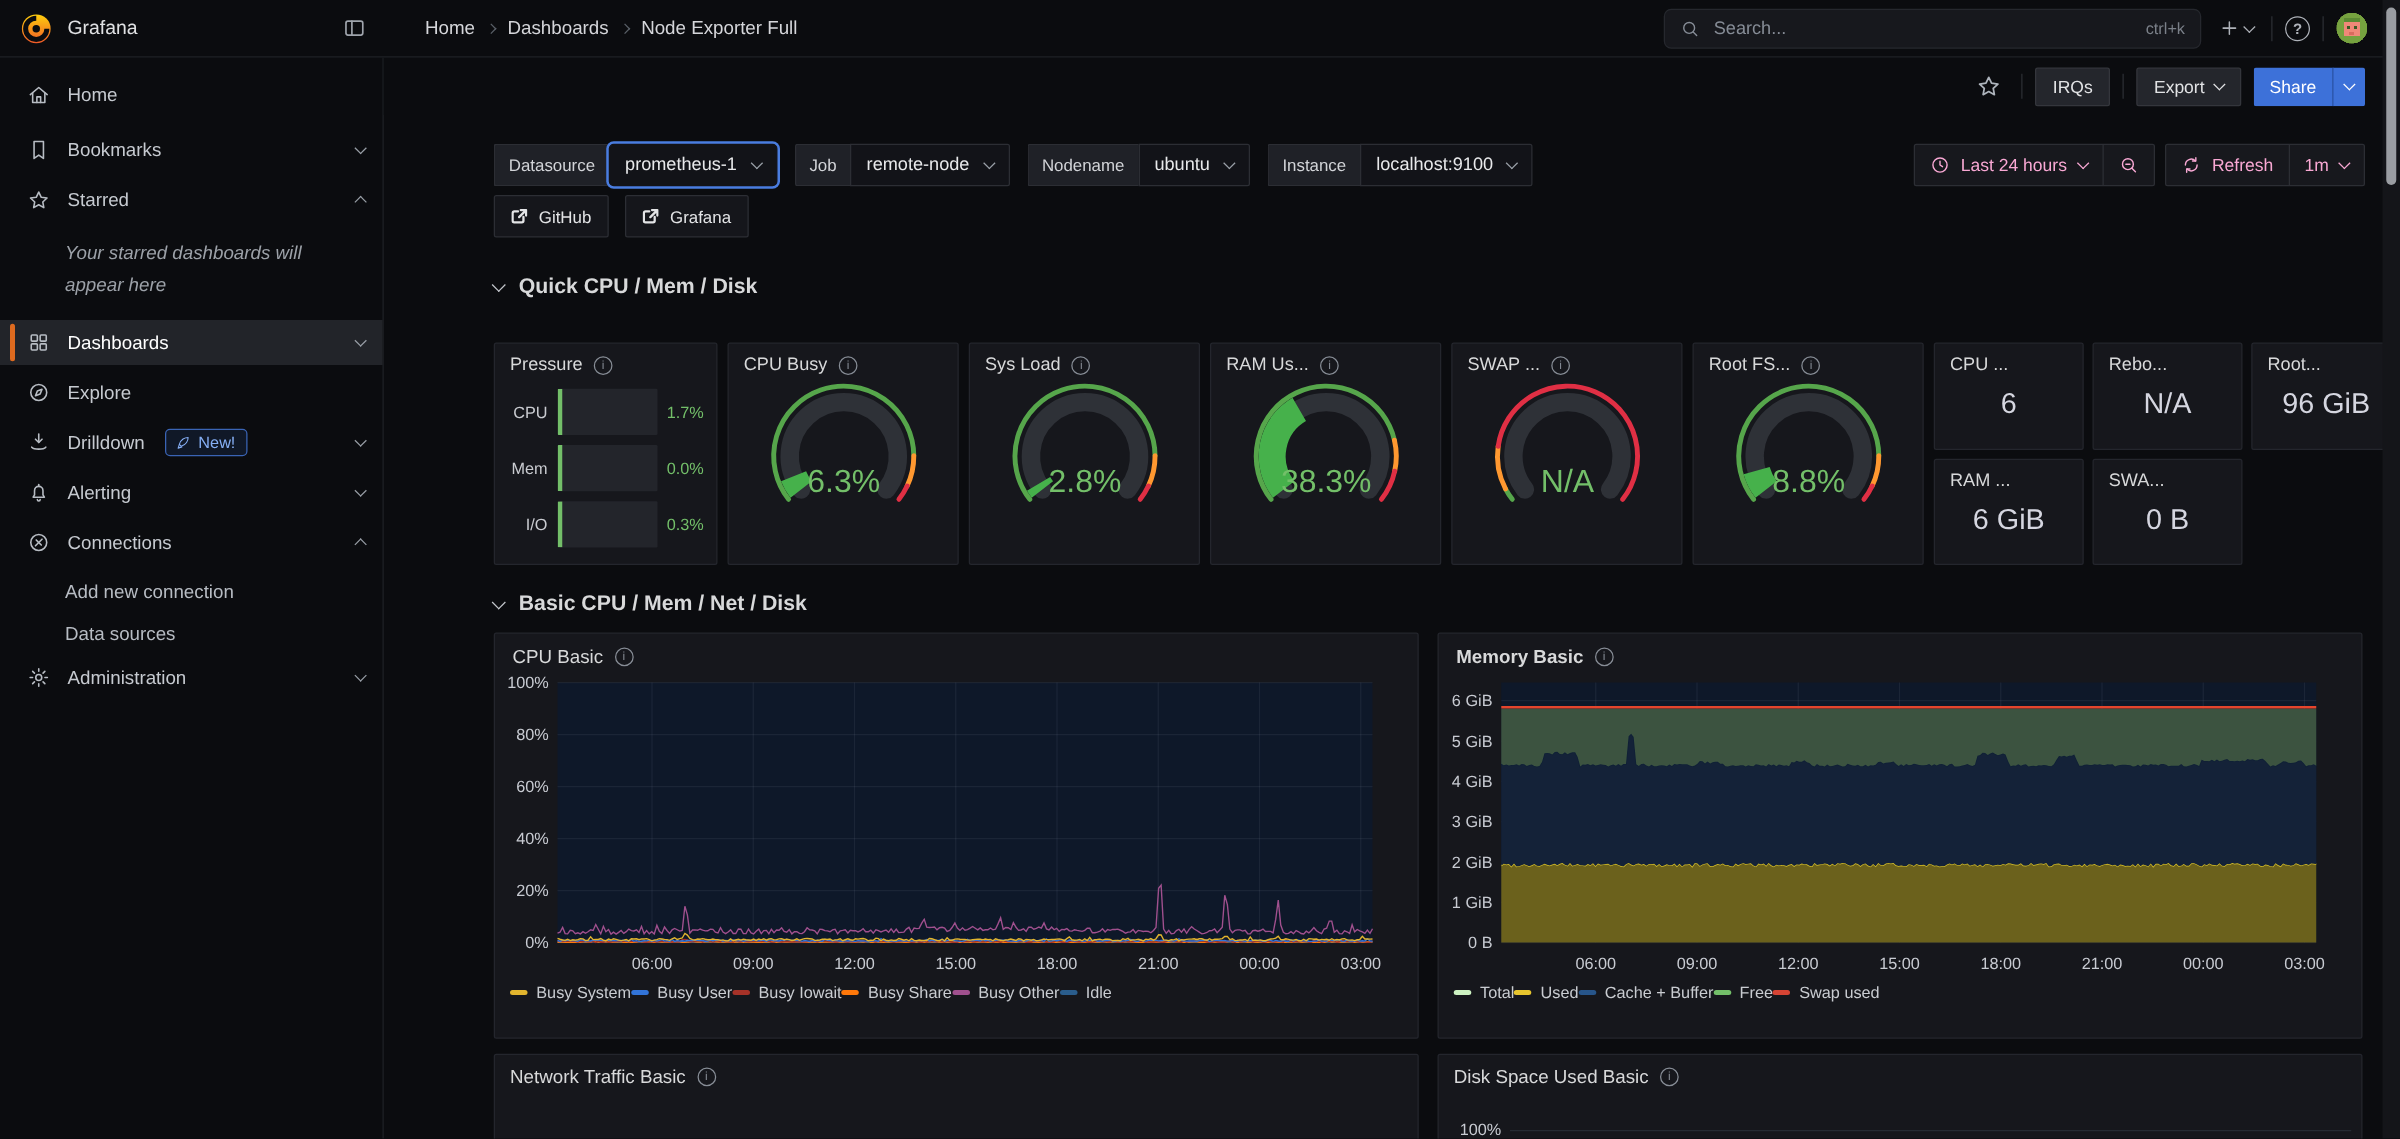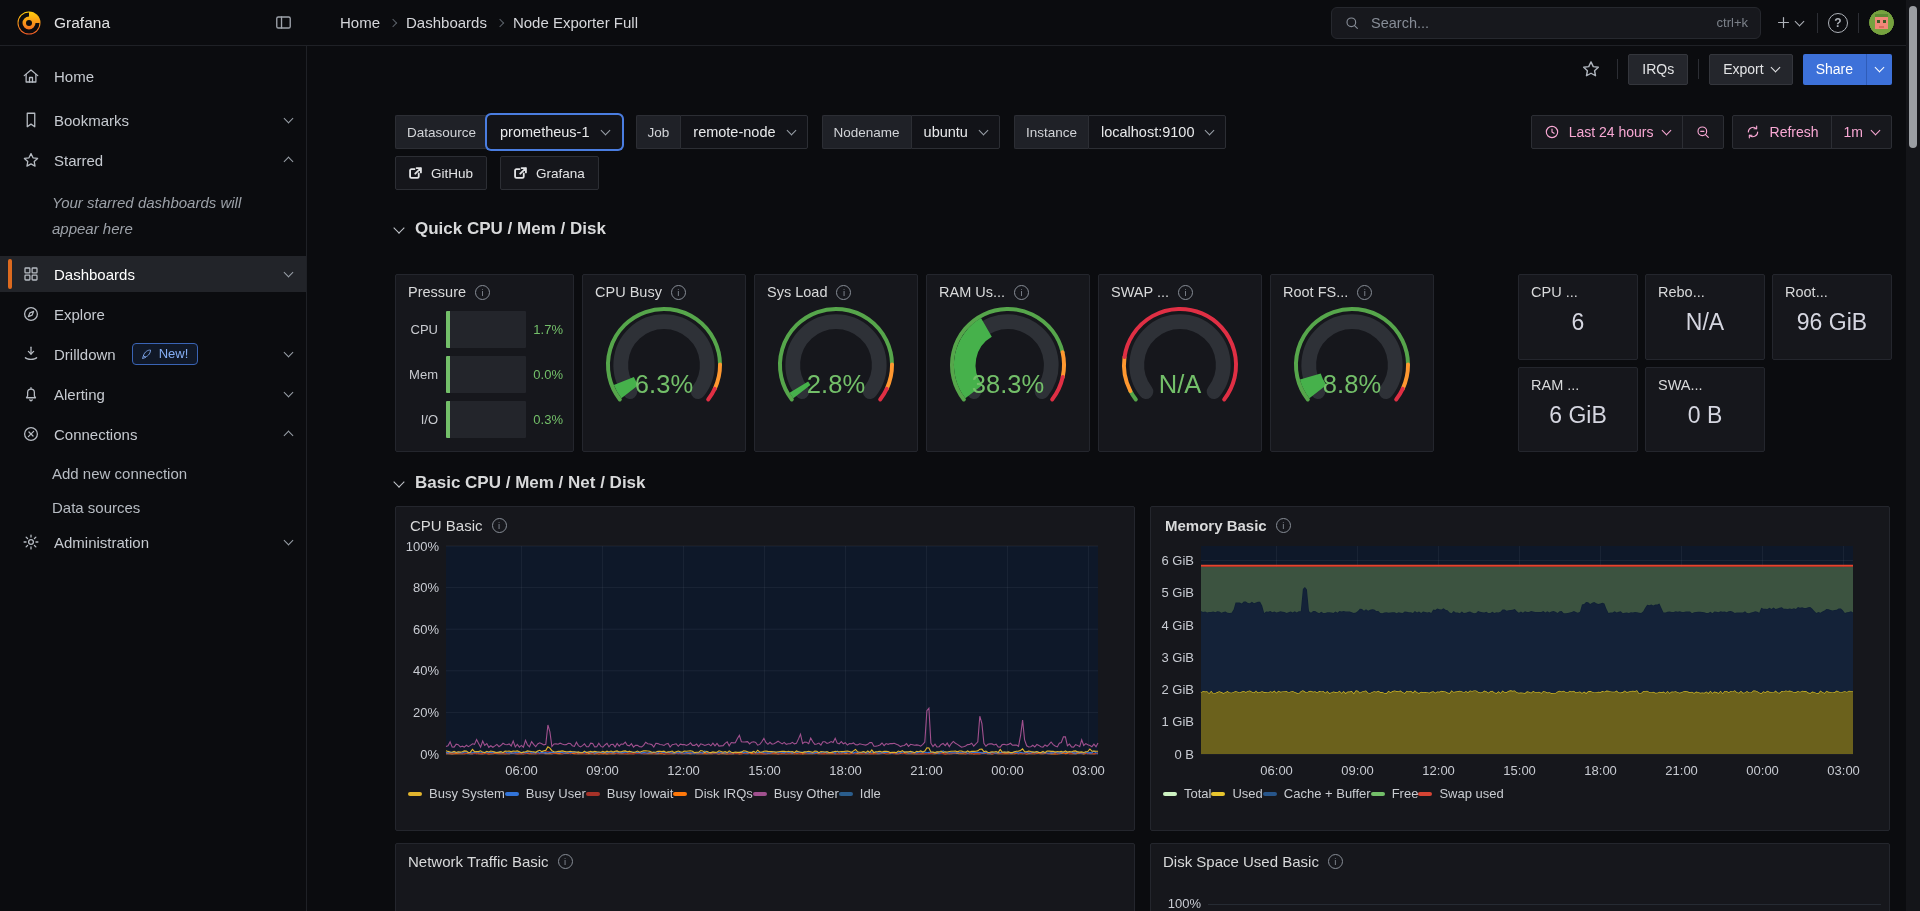--- a/index.html
+++ b/index.html
@@ -59,21 +59,21 @@
   .linkbtn{display:inline-flex;align-items:center;gap:9px;height:34px;padding:0 13px;border:1px solid #2c2e34;border-radius:2px;color:#e3e4e6;font-size:13.5px;font-weight:500;background:#15161b;}
   .section{margin-top:22px;height:34px;display:flex;align-items:center;gap:12px;color:#d8d9da;font-size:17px;font-weight:700;}
   .section .chev{color:#c3c6cb;width:8px;height:8px;}
   .section.basic{margin-top:14px;}
   
   .panel{background:#16171c;border:1px solid #24262d;border-radius:2px;}
   .phead{display:flex;align-items:center;gap:9px;padding:9px 12px 4px;}
   .ptitle{font-size:14.5px;font-weight:500;color:#d8d9da;white-space:nowrap;overflow:hidden;}
   .info-icon{width:15px;height:15px;border:1.3px solid #878d96;border-radius:50%;color:#878d96;font-size:9.5px;display:flex;align-items:center;justify-content:center;flex:none;font-style:normal;}
   .panels-row{margin-top:28px;display:flex;gap:8px;height:178px;}
-  .gauge-panel{width:164px;flex:none;display:flex;flex-direction:column;}
+  .gauge-panel{width:185px;flex:none;display:flex;flex-direction:column;}
   .gauge-box{display:flex;justify-content:center;margin-top:0px;}
   
   .pressure-panel{width:179px;flex:none;}
   .prows{padding:7px 10px 0 4px;}
   .prow{display:flex;align-items:center;margin-bottom:8px;}
   .prow .plabel{width:38px;text-align:right;font-size:13px;color:#c9cbd0;margin-right:8px;flex:none;}
   .pbar{width:80px;height:37px;background:#23252b;border-left:4px solid #73bf69;border-radius:1px;flex:none;}
   .pval{margin-left:auto;font-size:13px;color:#73bf69;}
   
   .stats-grid{margin-left:auto;width:374px;display:grid;grid-template-columns:repeat(3,1fr);grid-template-rows:1fr 1fr;gap:7px;flex:none;}
@@ -562,21 +562,21 @@
             <span class="litem">
               <span class="swatch" style="background: rgb(50, 116, 217);"></span>
               <span>Busy User</span>
             </span>
             <span class="litem">
               <span class="swatch" style="background: rgb(166, 50, 40);"></span>
               <span>Busy Iowait</span>
             </span>
             <span class="litem">
               <span class="swatch" style="background: rgb(255, 120, 10);"></span>
-              <span>Disk IRQs</span>
+              <span>Busy Share</span>
             </span>
             <span class="litem">
               <span class="swatch" style="background: rgb(160, 80, 142);"></span>
               <span>Busy Other</span>
             </span>
             <span class="litem">
               <span class="swatch" style="background: rgb(42, 93, 140);"></span>
               <span>Idle</span>
             </span>
           </div>

